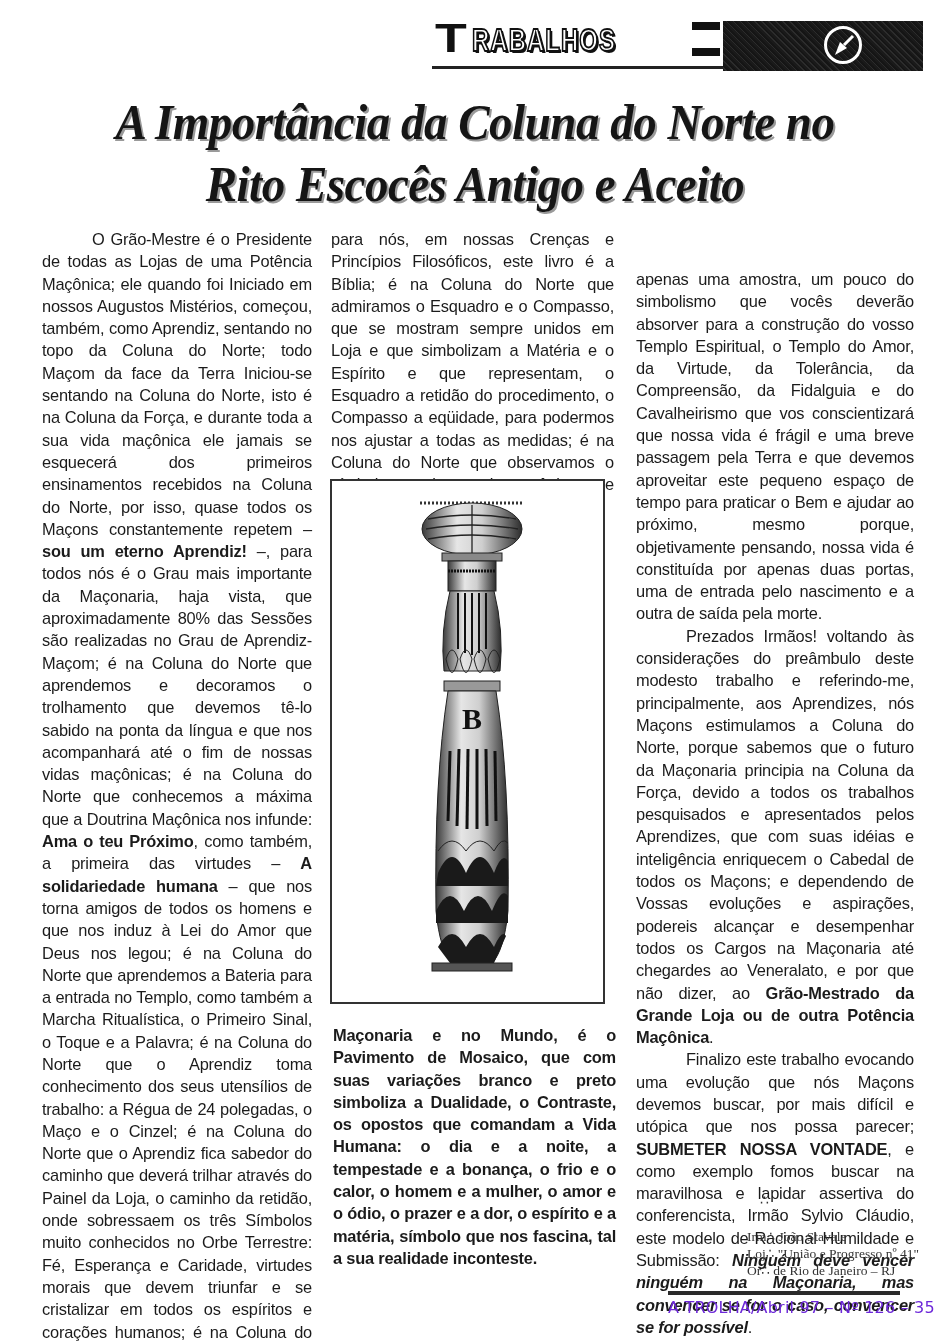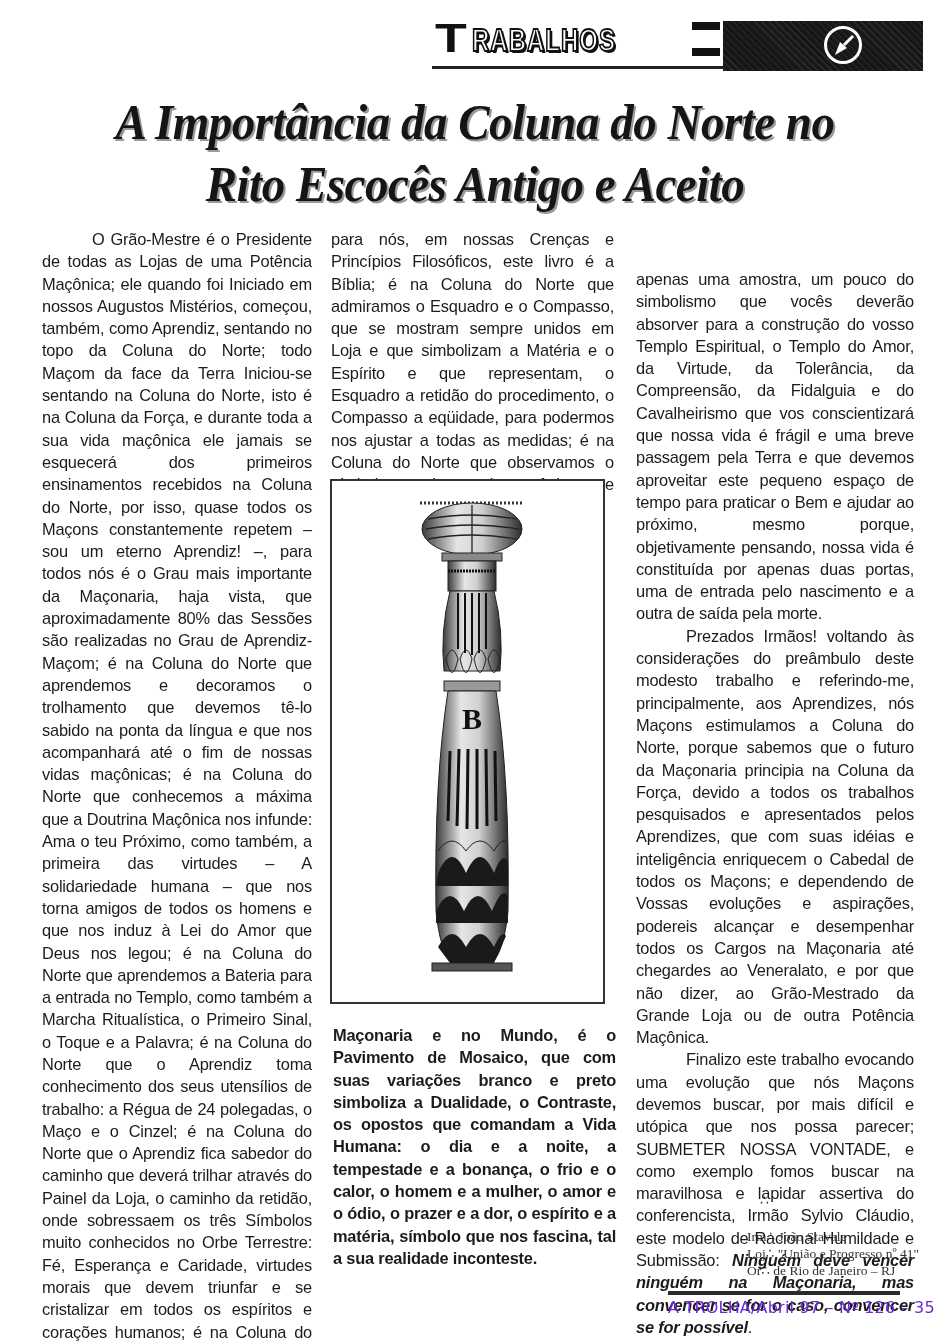--- a/index.html
+++ b/index.html
@@ -20,21 +20,21 @@
     font-family: "Liberation Serif", serif; font-weight: bold; font-style: italic; font-size: 47px; line-height: 58px; color: #151515;
     text-shadow: 2px 2px 0 #9a9a9a; letter-spacing: -0.5px; transform: scaleY(1.08); transform-origin: top center; }
 
   .col { position: absolute; top: 228px; font-size: 16.4px; line-height: 22.3px; text-align: justify; color: #1b1b1b; letter-spacing: -0.2px; }
   .col p { margin: 0; }
   .col .indent { text-indent: 50px; }
   .col-1 { left: 42px; width: 270px; }
   .col-2 { left: 331px; width: 283px; }
   .col-2b { left: 333px; width: 283px; top: 1024px; font-weight: bold; }
   .col-3 { left: 636px; width: 278px; margin-top: 40px; }
-  b { font-weight: normal; }
+  b { font-weight: bold; }
   .bi { font-weight: bold; font-style: italic; }
 
   .figure { position: absolute; left: 330px; top: 479px; width: 275px; height: 525px; border: 2px solid #333; box-sizing: border-box; background: #fff; }
 
   .signature { position: absolute; right: 30px; top: 1228px; text-align: left; font-family: "Liberation Serif", serif; font-size: 13.5px; line-height: 17px; color: #333; }
   .dots { position: absolute; left: 760px; top: 1192px; font-size: 14px; color:#333; }
   .footer-rule { position: absolute; left: 668px; top: 1291px; width: 232px; height: 4px; background: #2a2a2a; }
   .footer { position: absolute; left: 668px; top: 1298px; font-family: "DejaVu Sans", sans-serif; font-size: 16px; color: #6d28d9; letter-spacing: 0.2px; }
 </style>
 </head>

